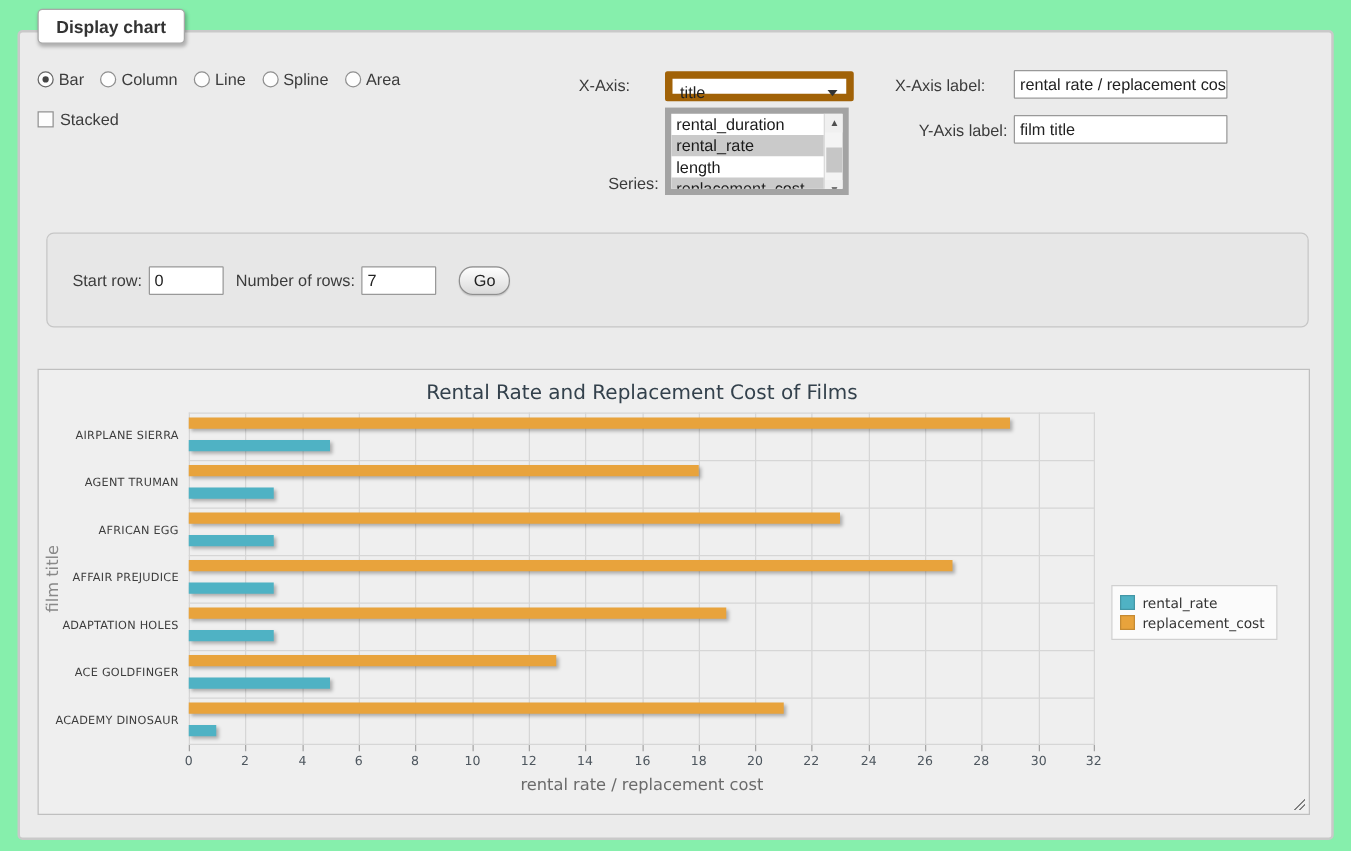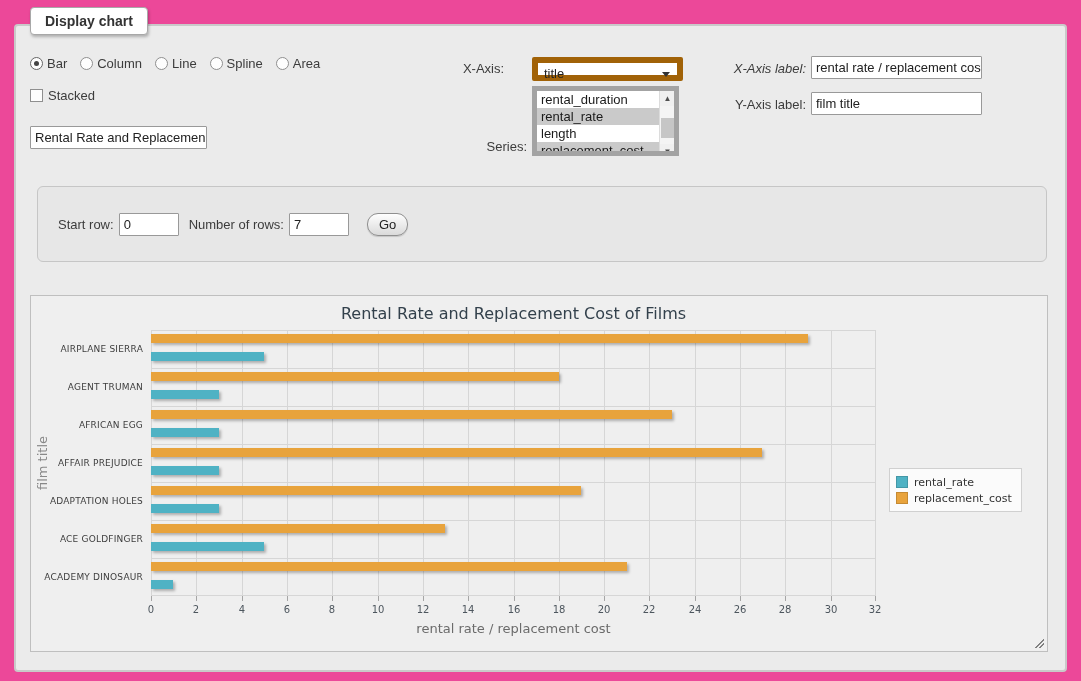--- a/index.html
+++ b/index.html
@@ -1,18 +1,18 @@
 <!DOCTYPE html>
 <html><head>
 <meta charset="utf-8">
 <style>
   * { margin:0; padding:0; box-sizing:border-box; }
   html,body { background:#fff; }
   #page {
-    position:relative; width:1081px; height:681px; background:#ec4899;
+    position:relative; width:1081px; height:681px; background:#86efac;
     font-family:"Liberation Sans", sans-serif; font-size:13px; color:#333;
     overflow:hidden;
   }
   .abs { position:absolute; }
 
   
   .fieldset {
     left:14px; top:24px; width:1053px; height:648px;
     background:#ebebeb; border:2px solid #c9c9c9; border-radius:4px;
   }
@@ -44,21 +44,21 @@
   .tbox {
     background:#fff; border:1px solid #999; height:23px; line-height:21px;
     padding:0 4px; white-space:nowrap; overflow:hidden; color:#222;
     border-radius:1px;
   }
   .title-input { left:30px; top:126px; width:177px; }
 
   .flabel { color:#3c3c3c; }
   .lbl-xaxis   { left:440px; top:61px;  width:87px; text-align:center; }
   .lbl-series  { left:440px; top:139px; width:87px; text-align:right; }
-  .lbl-xlabel  { left:716px; top:61px;  width:90px; text-align:right;font-style:italic; }
+  .lbl-xlabel  { left:716px; top:61px;  width:90px; text-align:left; }
   .lbl-ylabel  { left:716px; top:97px;  width:90px; text-align:right; }
 
   .select {
     left:532px; top:57px; width:151px; height:24px; background:#fff;
     border:6px solid #a16207; border-radius:2px; line-height:22px;
     padding:0 18px 0 6px; color:#222;
   }
   .select-arrow {
     position:absolute; right:7px; top:9px; width:0; height:0;
     border-left:4px solid transparent; border-right:4px solid transparent;
@@ -175,21 +175,20 @@
       <span class="radio"></span>
       <span class="flabel">Area</span>
     </span>
   </div>
 
   <div class="abs checkbox-row">
     <span class="checkbox"></span>
     <span class="flabel">Stacked</span>
   </div>
 
-  <div class="abs tbox title-input">Rental Rate and Replacemen</div>
 
   <div class="abs flabel lbl-xaxis">X-Axis:</div>
   <div class="abs select">
     <span>title</span>
     <span class="select-arrow"></span>
   </div>
 
   <div class="abs flabel lbl-series">Series:</div>
   <div class="abs listbox">
     <div class="lb-opt">rental_duration</div>

